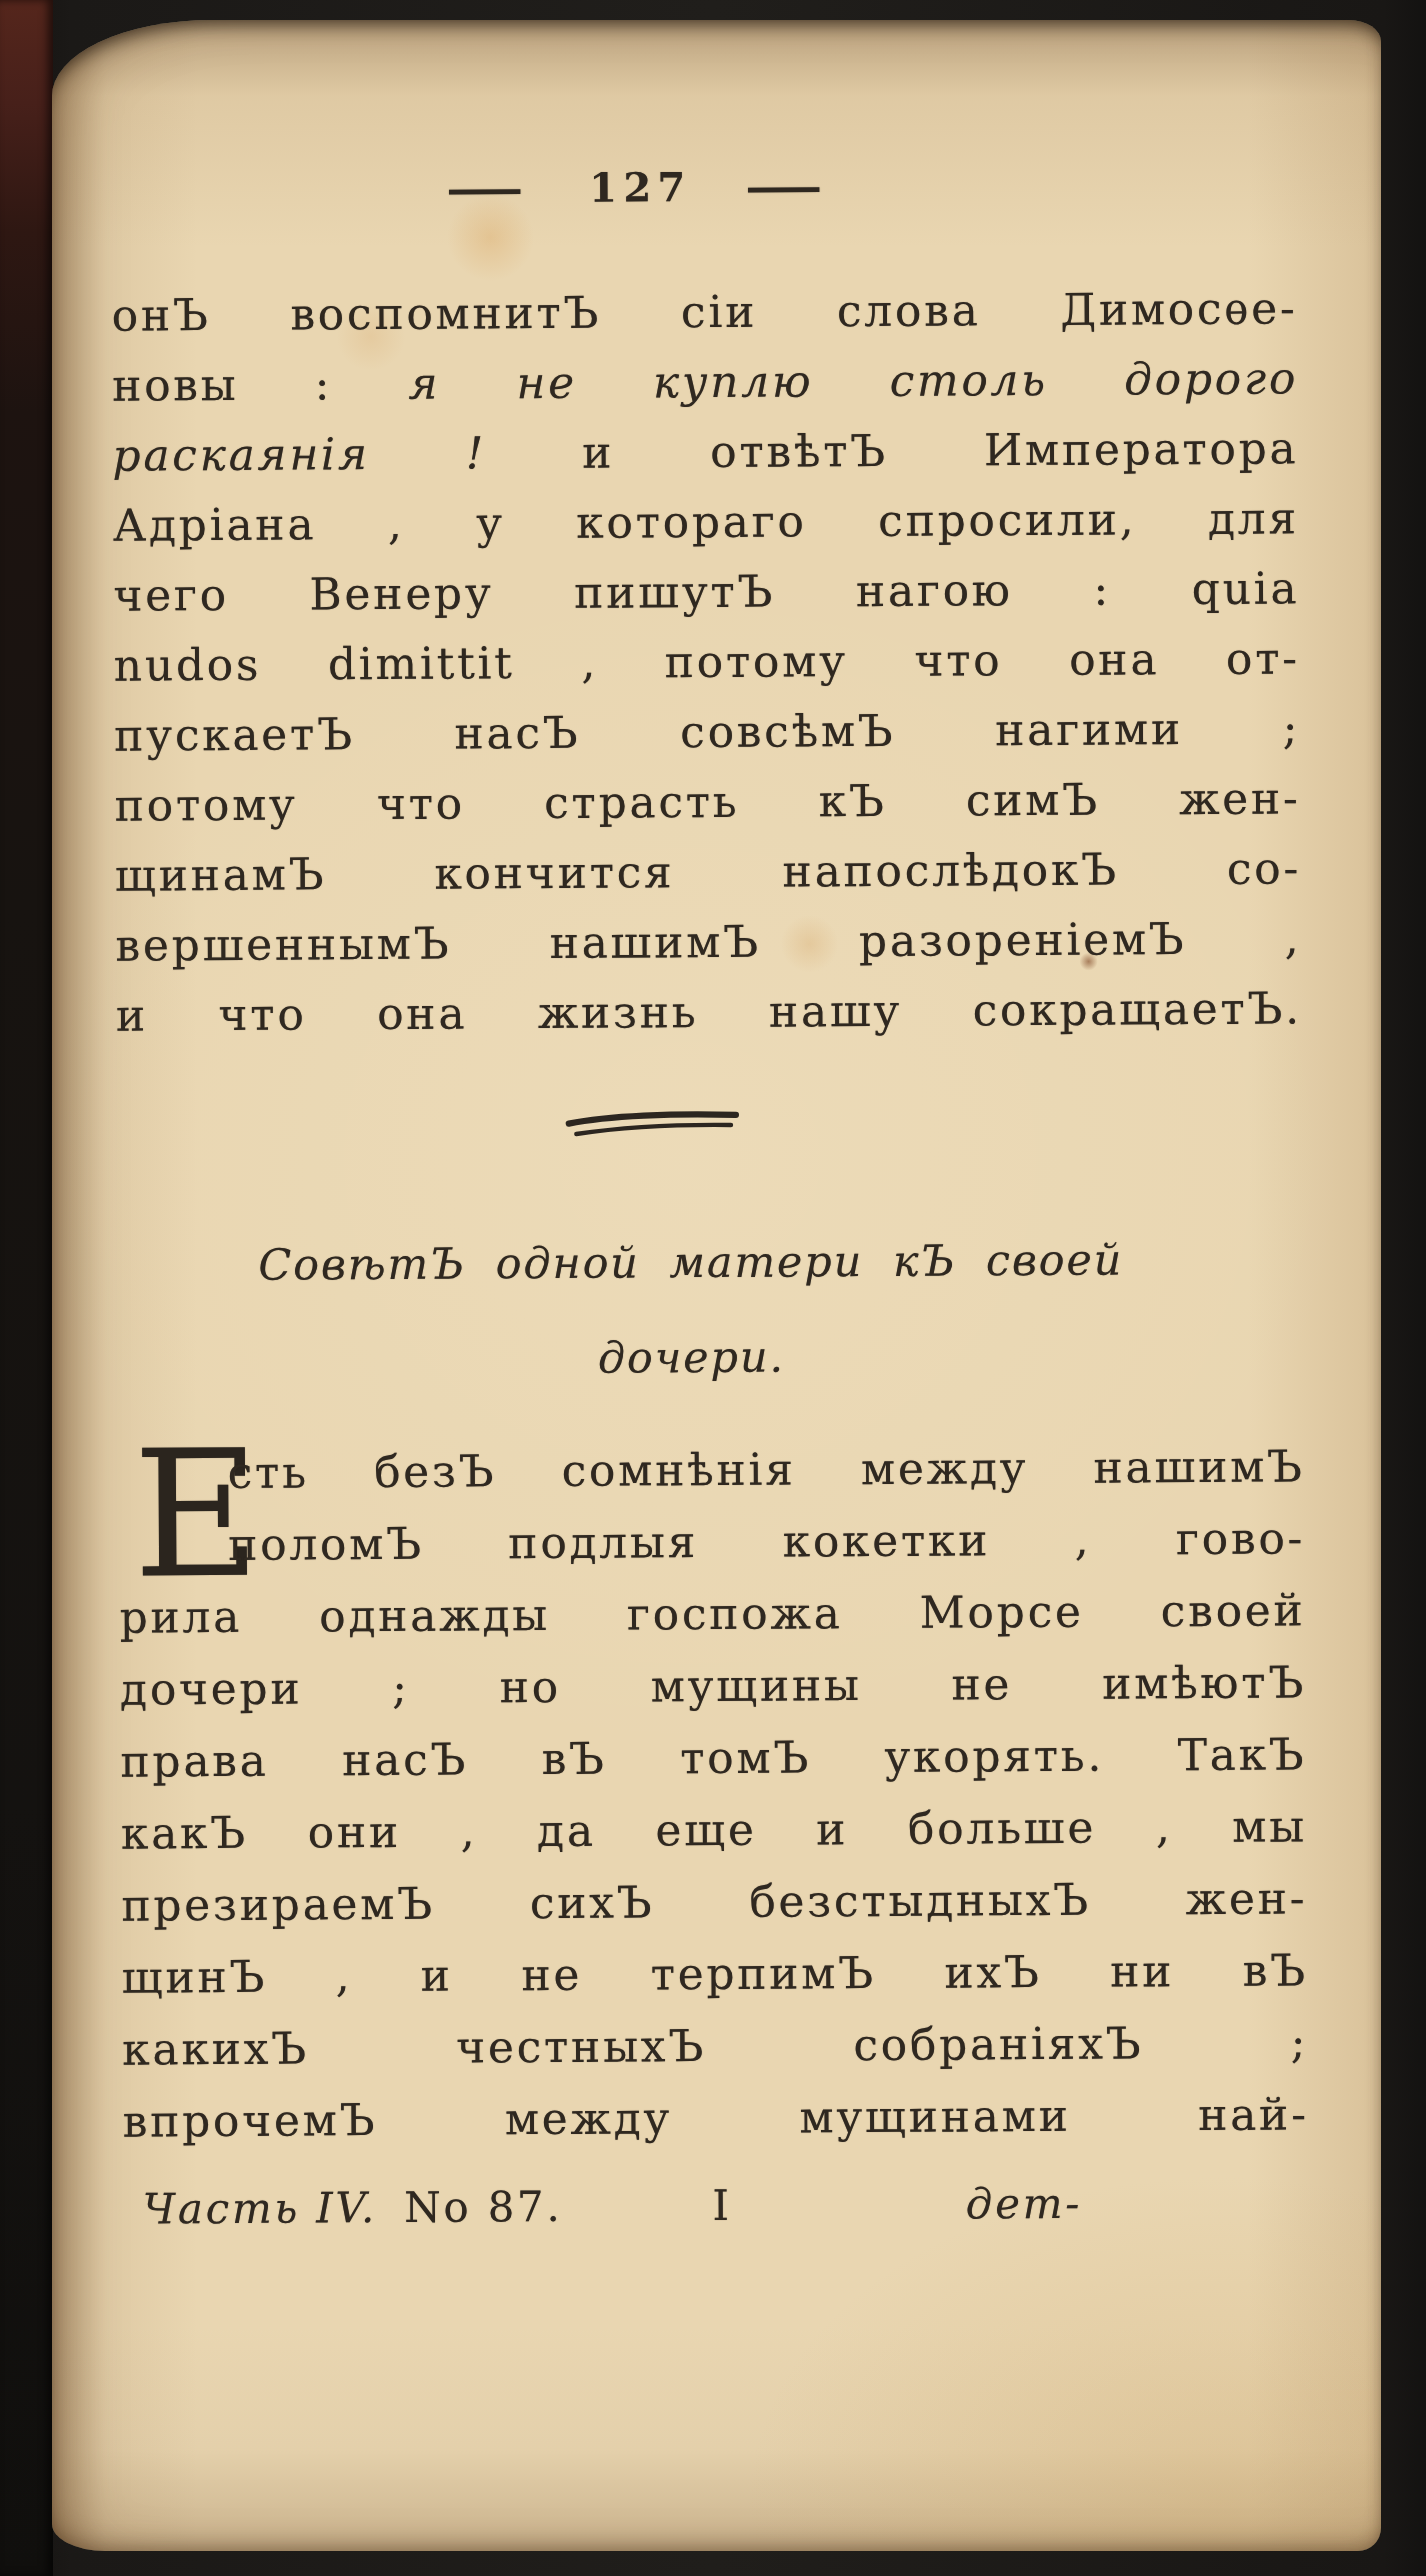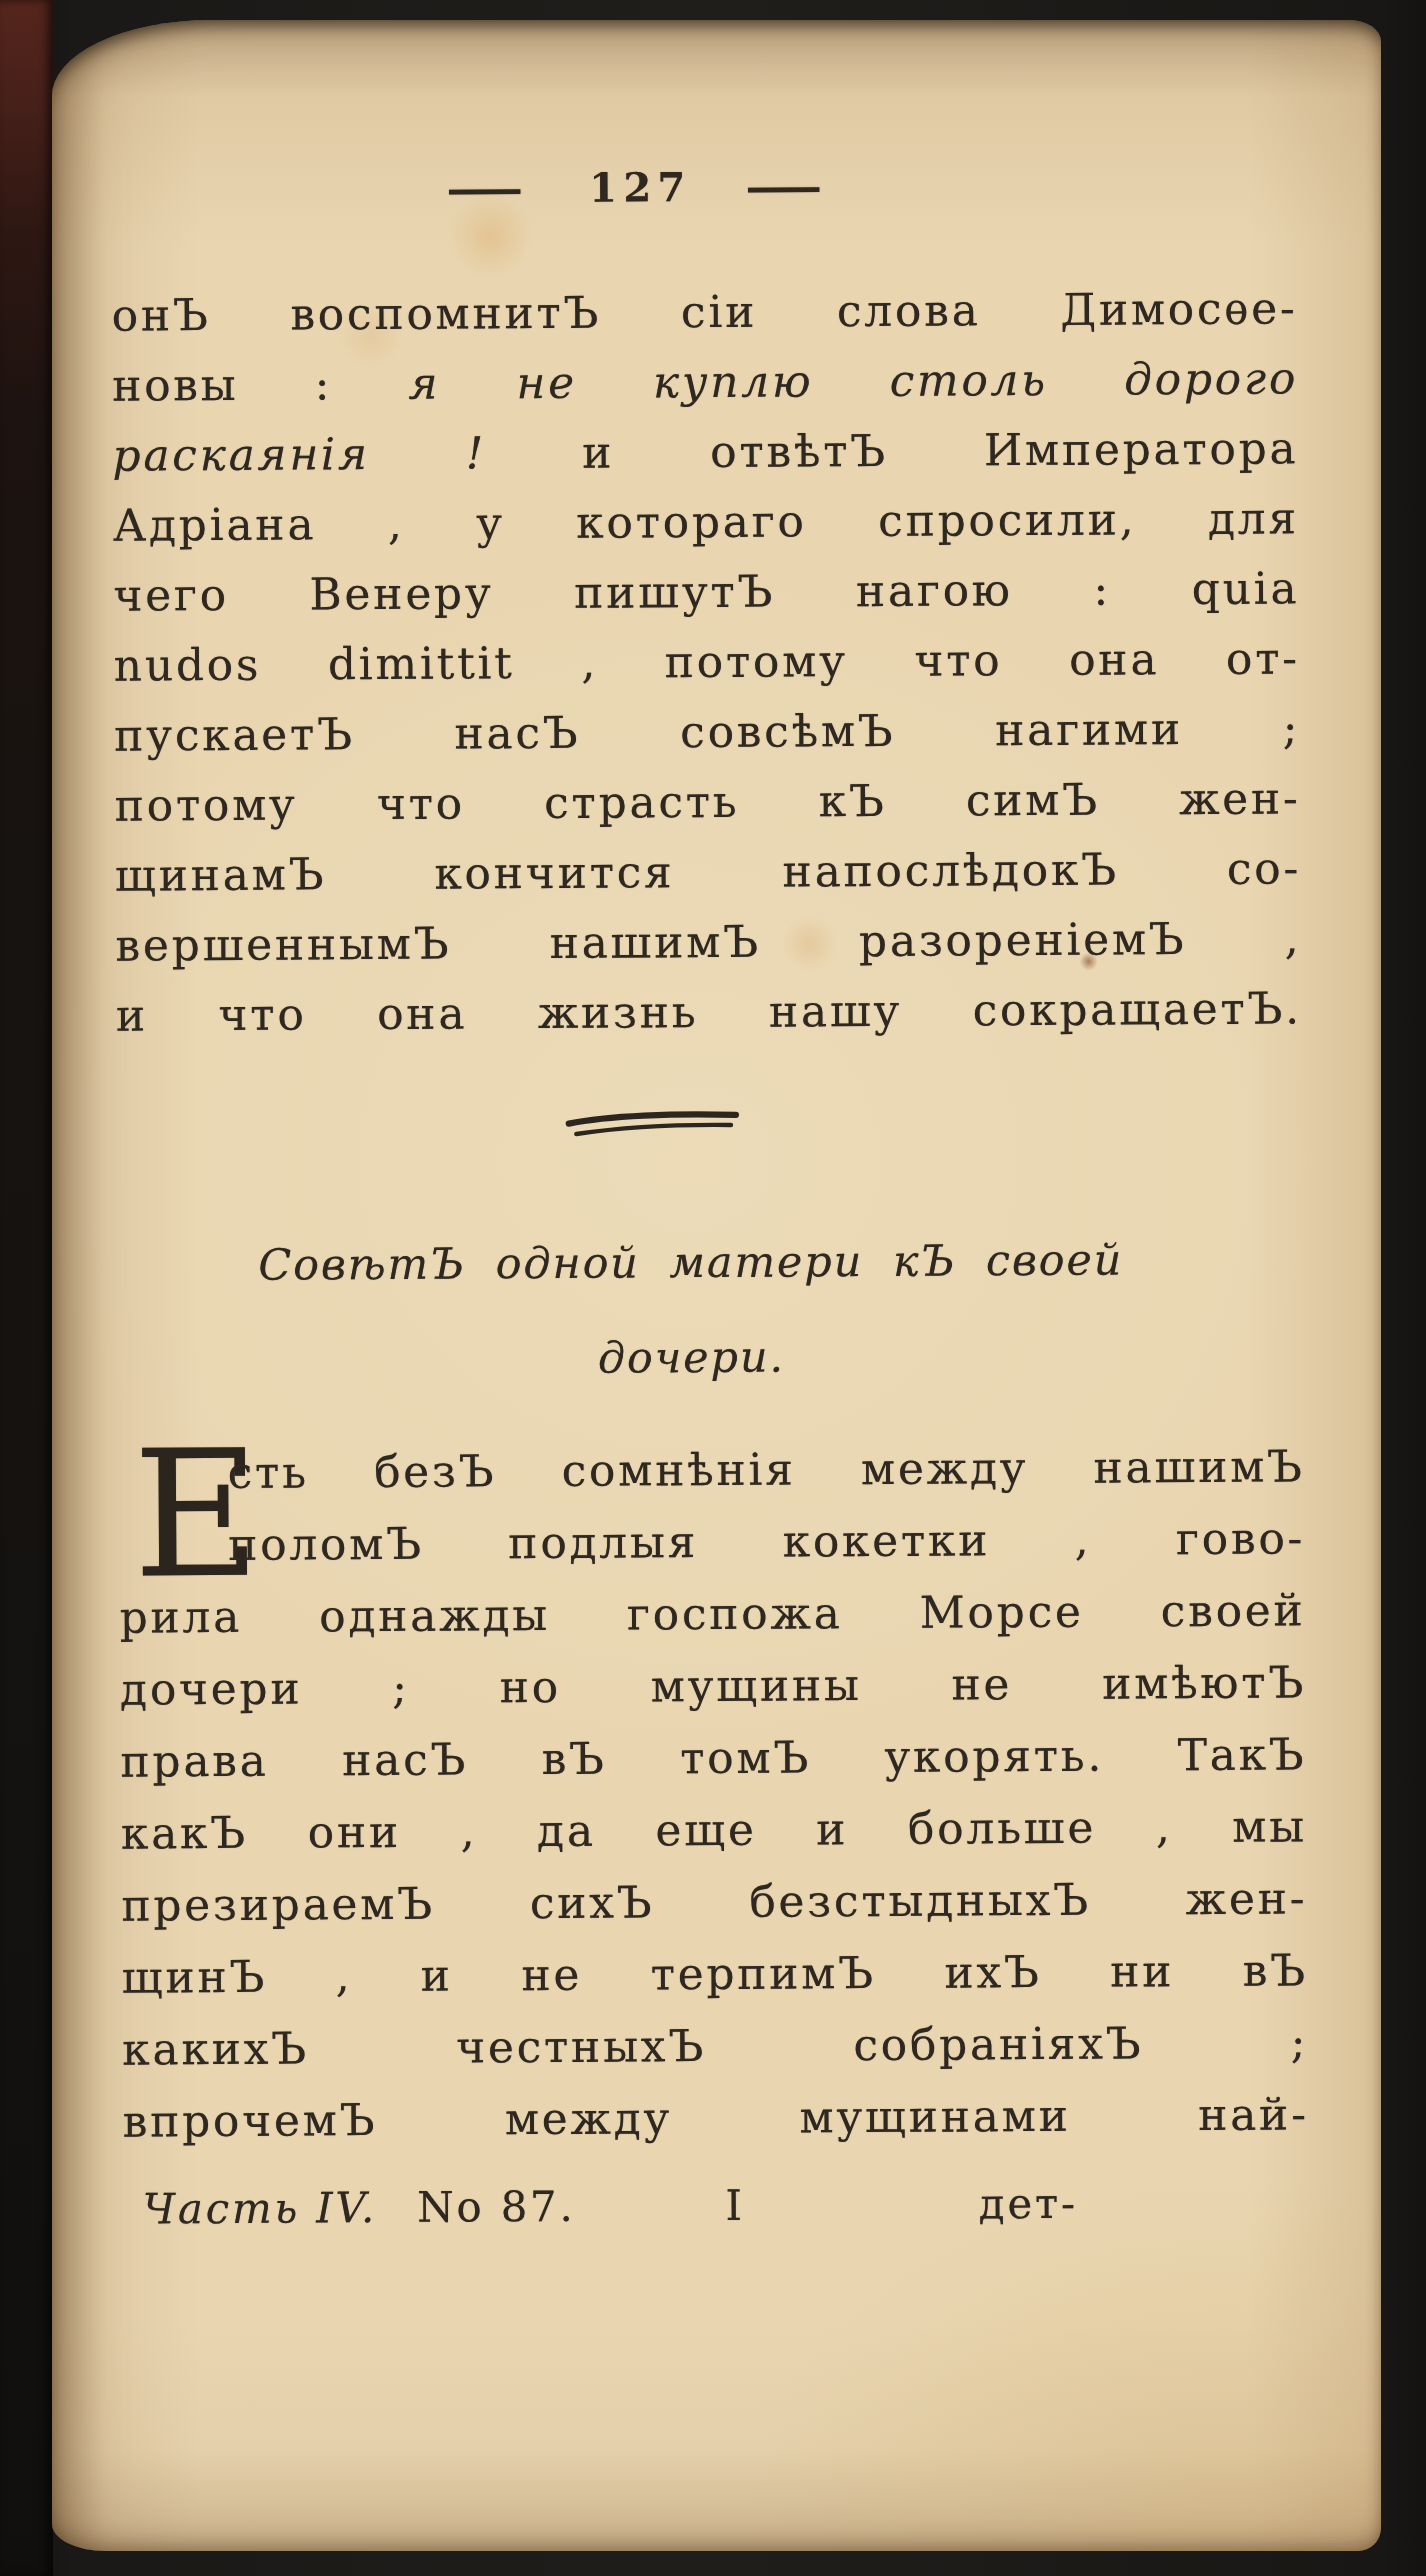--- a/index.html
+++ b/index.html
@@ -104,23 +104,23 @@
     color: #2b251e;
   }
 
   
   .footer {
     position: absolute; top: 2161px; left: 64px; width: 1186px;
     font-size: 42px; letter-spacing: 2.7px;
     display: flex; align-items: baseline;
   }
   .f-part { font-style: italic; margin-left: 19.6px; }
-  .f-issue { margin-left: 40px; }
+  .f-issue { margin-left: 27px; }
   .f-sig { margin-left: 150px; }
-  .f-catch { margin-left: 234px; }
+  .f-catch { font-style: italic; margin-left: 234px; }
 </style>
 </head>
 <body>
 
 <div id="canvas">
   <div class="binding"></div>
 
   <div class="page">
     <div class="content">
 

